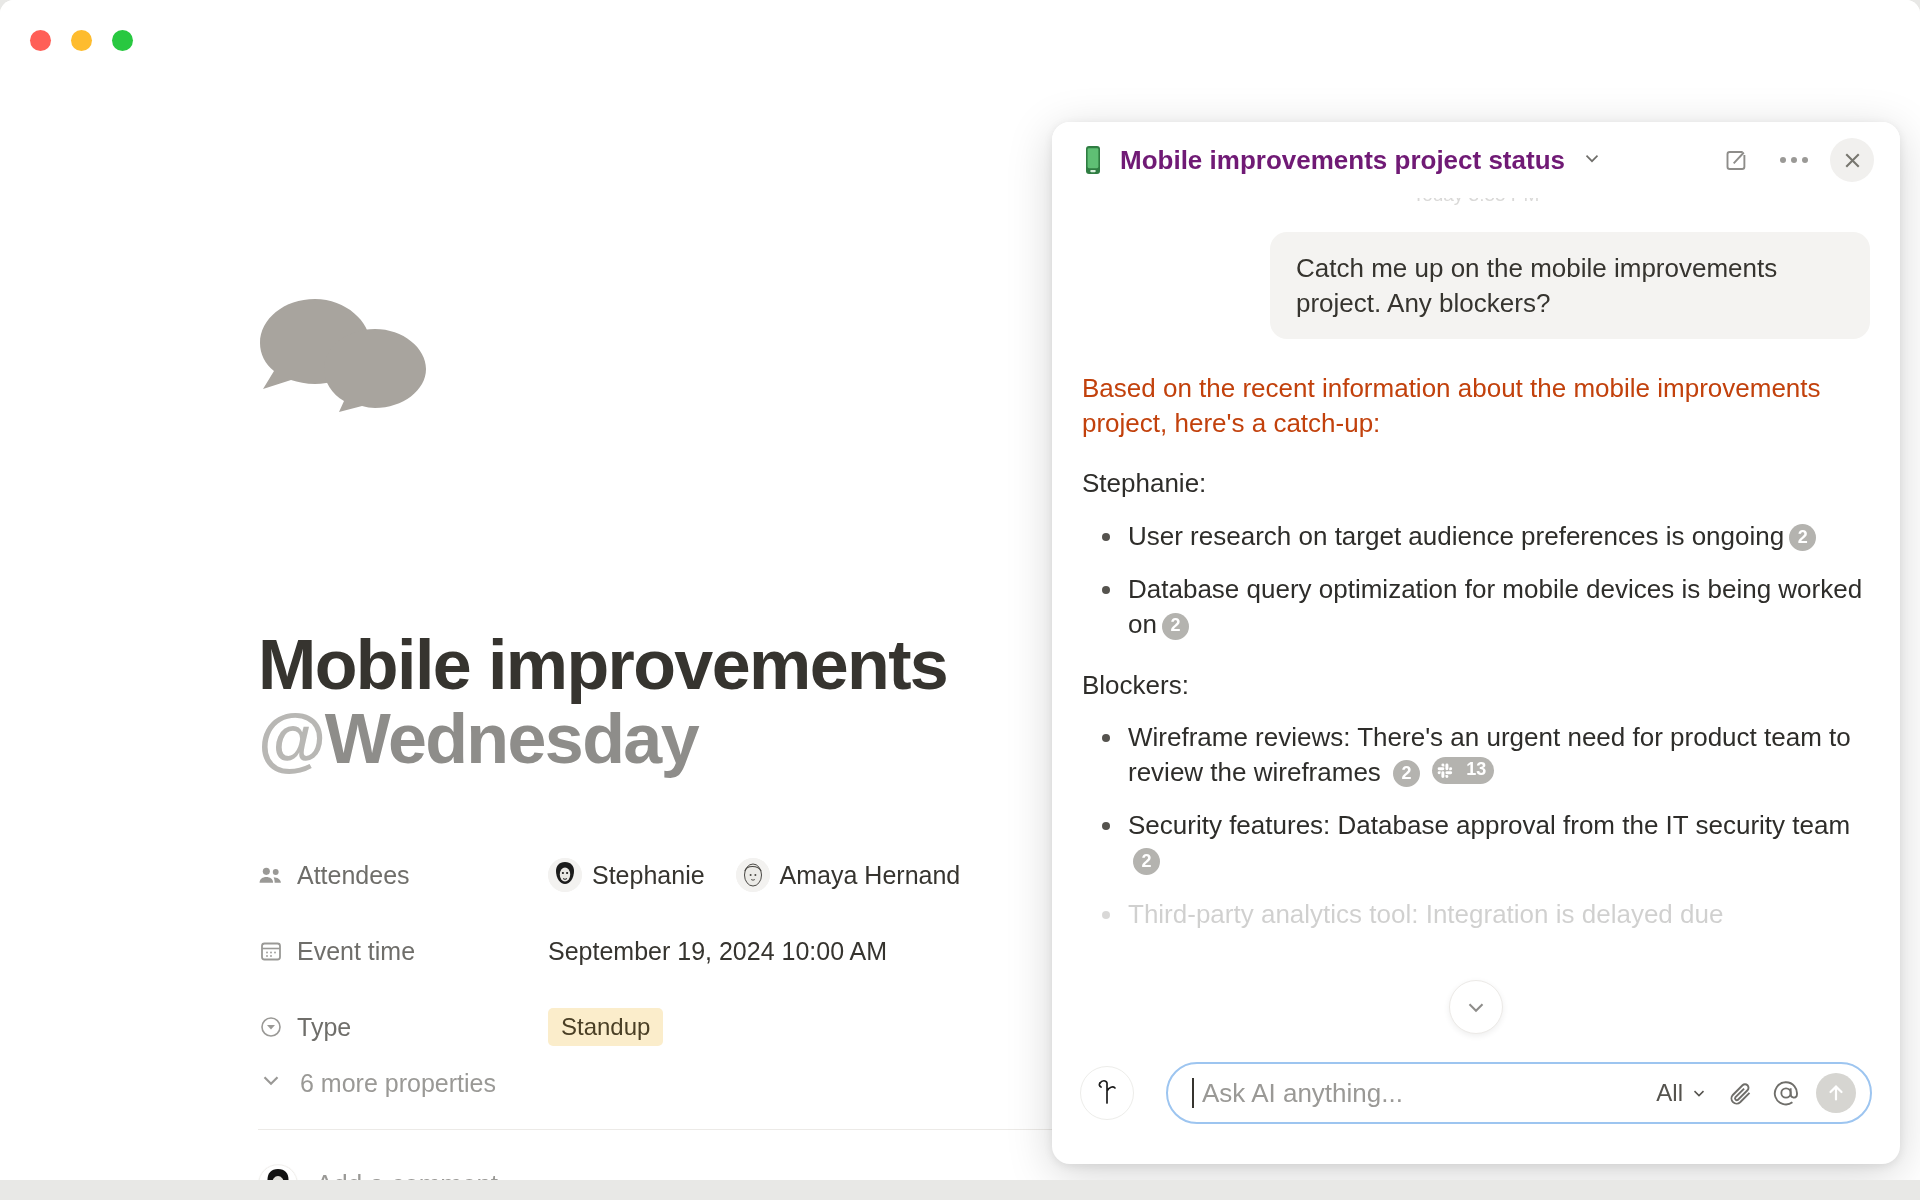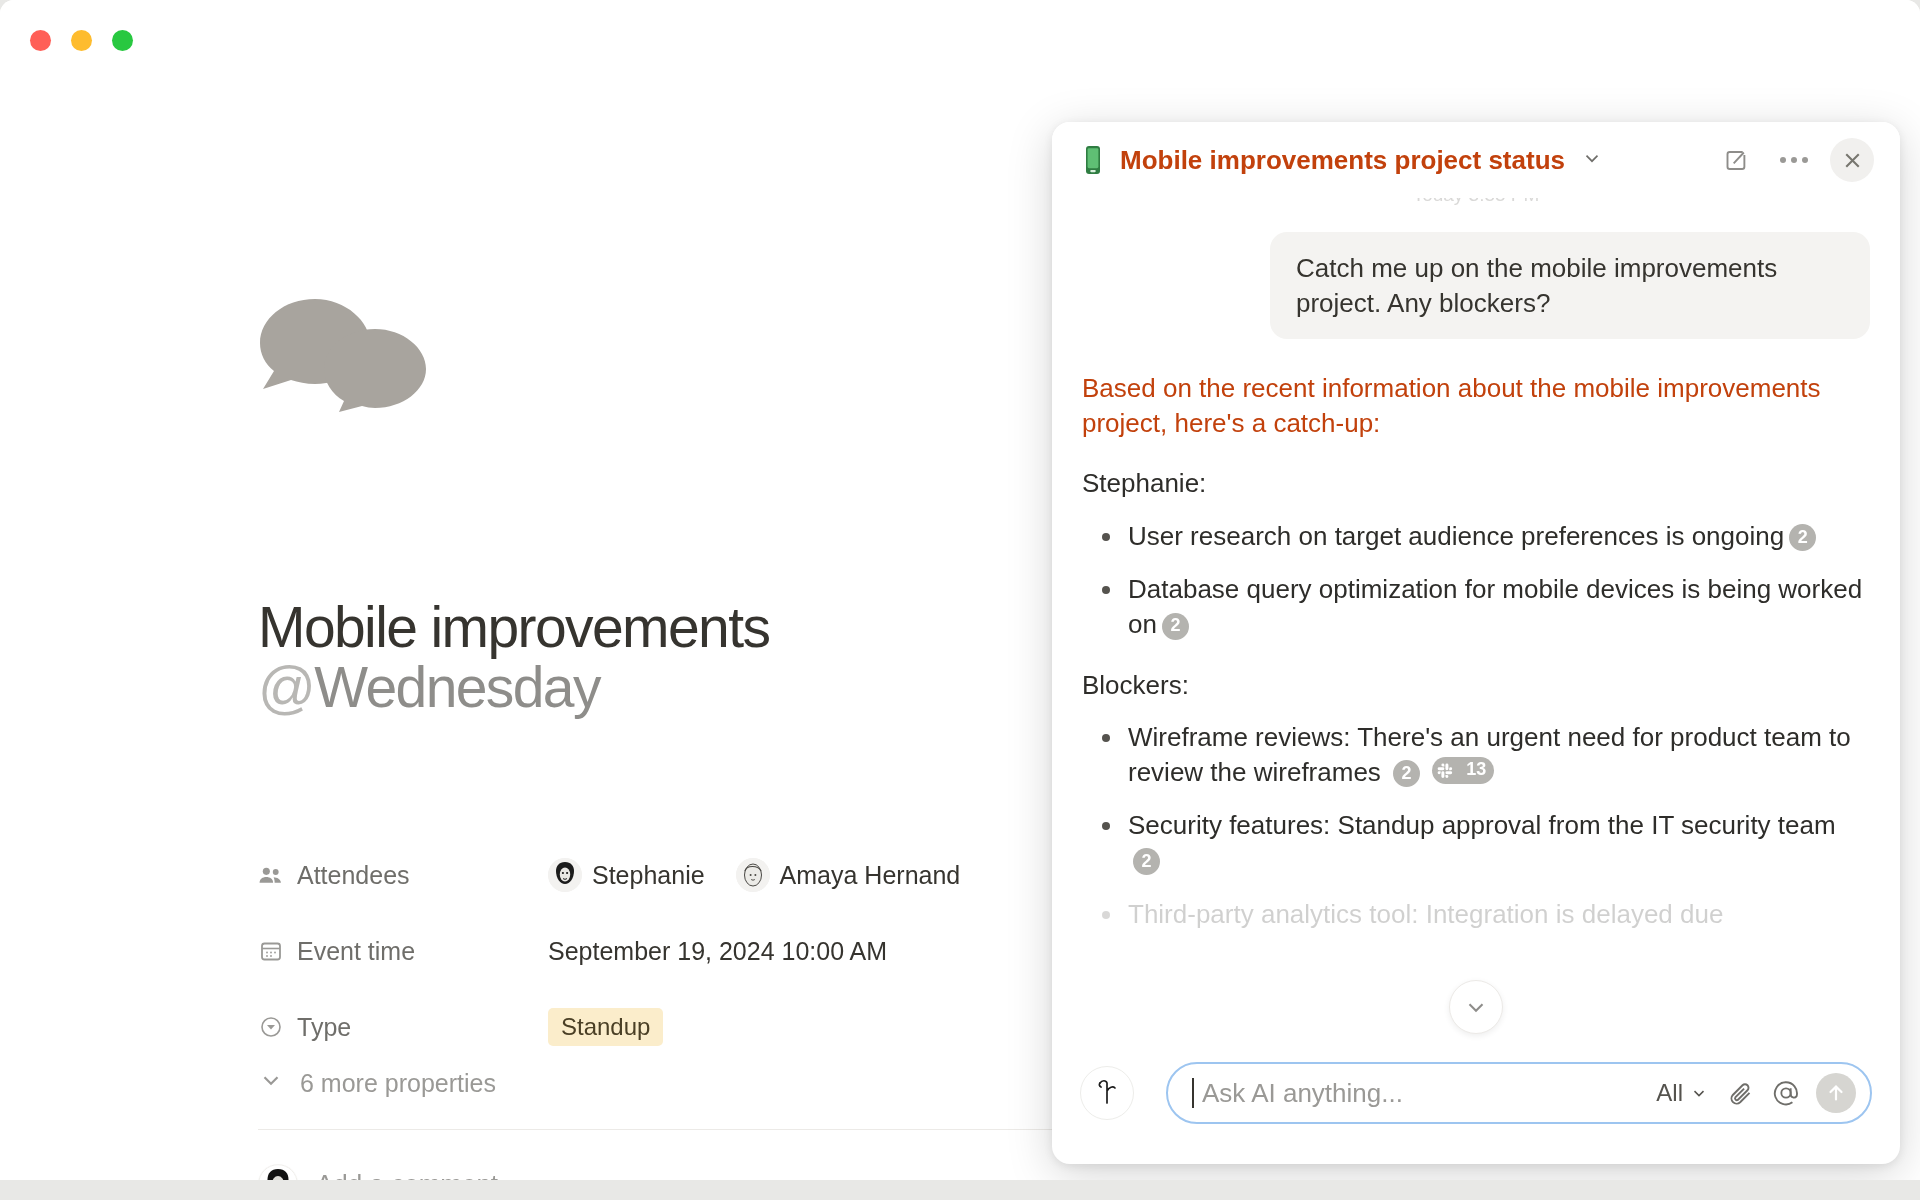--- a/index.html
+++ b/index.html
@@ -21,22 +21,22 @@
   .lights { position: absolute; left: 30px; top: 30px; display: flex; gap: 20px; }
   .light { width: 21px; height: 21px; border-radius: 50%; }
   .light.red { background: #ff5f57; }
   .light.yellow { background: #febc2e; }
   .light.green { background: #28c840; }
 
   
   .doc { position: absolute; left: 0; top: 72px; width: 1100px; height: 1108px; background: #fff; }
   .bubbles-icon { position: absolute; left: 258px; top: 225px; width: 170px; height: 115px; }
   .doc-title {
-    position: absolute; left: 258px; top: 525px;
-    font-size: 57px; font-weight: 400; color: #36342f;
+    position: absolute; left: 258px; top: 556px;
+    font-size: 70px; font-weight: 700; color: #36342f;
     letter-spacing: -1.6px; line-height: 1.06; white-space: nowrap;
   }
   .doc-title .mention { color: #8e8d8a; }
   .doc-title .at { color: #b8b7b4; }
 
   .props { position: absolute; left: 258px; top: 765px; width: 820px; }
   .prop-row { display: flex; align-items: center; height: 76px; }
   .prop-label { display: flex; align-items: center; gap: 14px; width: 290px; }
   .prop-label .txt { font-size: 25px; color: #6f6e6a; }
   .prop-ico { width: 25px; height: 25px; color: #9a9996; flex: none; display: flex; align-items: center; justify-content: center; }
@@ -63,21 +63,21 @@
     width: 848px; height: 1042px;
     background: #ffffff; border-radius: 18px;
     box-shadow: 0 10px 46px rgba(0,0,0,.17), 0 2px 10px rgba(0,0,0,.08);
     overflow: hidden; display: flex; flex-direction: column;
   }
   .ai-header {
     height: 76px; flex: none; display: flex; align-items: center;
     padding: 0 26px 0 28px; gap: 14px; background: #fff; position: relative; z-index: 4;
   }
   .ai-phone-ico { width: 26px; height: 30px; flex: none; }
-  .ai-title { font-size: 26px; font-weight: 600; color: #c2410c; white-space: nowrap; }
+  .ai-title { font-size: 26px; font-weight: 600; color: #701a75; white-space: nowrap; }
   .ai-title-caret { color: #6f6e6a; margin-left: 2px; }
   .hdr-spacer { flex: 1; }
   .hdr-btn { width: 44px; height: 44px; display: flex; align-items: center; justify-content: center; color: #8e8d8a; border-radius: 50%; }
   .hdr-btn.close { background: #f1f0ee; color: #77766f; }
   .dots { display: flex; gap: 5px; }
   .dots i { width: 6px; height: 6px; border-radius: 50%; background: #9a9996; display: block; }
 
   .ai-body { flex: 1; position: relative; overflow: hidden; padding: 0 30px; }
   .msg-time {
     text-align: center; font-size: 19px; color: #b4b3b0;
@@ -328,21 +328,21 @@
           <span>Wireframe reviews: There's an urgent need for product team to review the wireframes</span>
           <span class="cite">2</span>
           <span class="cite slack">
             <svg viewBox="0 0 24 24" aria-hidden="true" fill="currentColor">
                 <path d="M5.1 15.1a2.1 2.1 0 1 1-2.1-2.1h2.1zM6.2 15.1a2.1 2.1 0 0 1 4.2 0v5.3a2.1 2.1 0 1 1-4.2 0zM8.3 6.2a2.1 2.1 0 1 1 2.1-2.1v2.1zM8.3 7.3a2.1 2.1 0 0 1 0 4.2H3a2.1 2.1 0 1 1 0-4.2zM17.2 9.4a2.1 2.1 0 1 1 2.1 2.1h-2.1zM16.1 9.4a2.1 2.1 0 1 1-4.2 0V4.1a2.1 2.1 0 1 1 4.2 0zM14 18.3a2.1 2.1 0 1 1-2.1 2.1v-2.1zM14 17.2a2.1 2.1 0 1 1 0-4.2h5.3a2.1 2.1 0 1 1 0 4.2z"></path>
               </svg>
             <span>13</span>
           </span>
         </li>
         <li>
-          <span>Security features: Standup approval from the IT security team</span>
+          <span>Security features: Database approval from the IT security team</span>
           <span class="cite">2</span>
         </li>
         <li class="fade-row">
           <span>Third-party analytics tool: Integration is delayed due</span>
         </li>
       </ul>
 
       <div class="fade-mask"></div>
       <div class="scroll-down">
         <svg viewBox="0 0 24 24" width="26" height="26" fill="none" stroke="currentColor" stroke-width="1.9">

